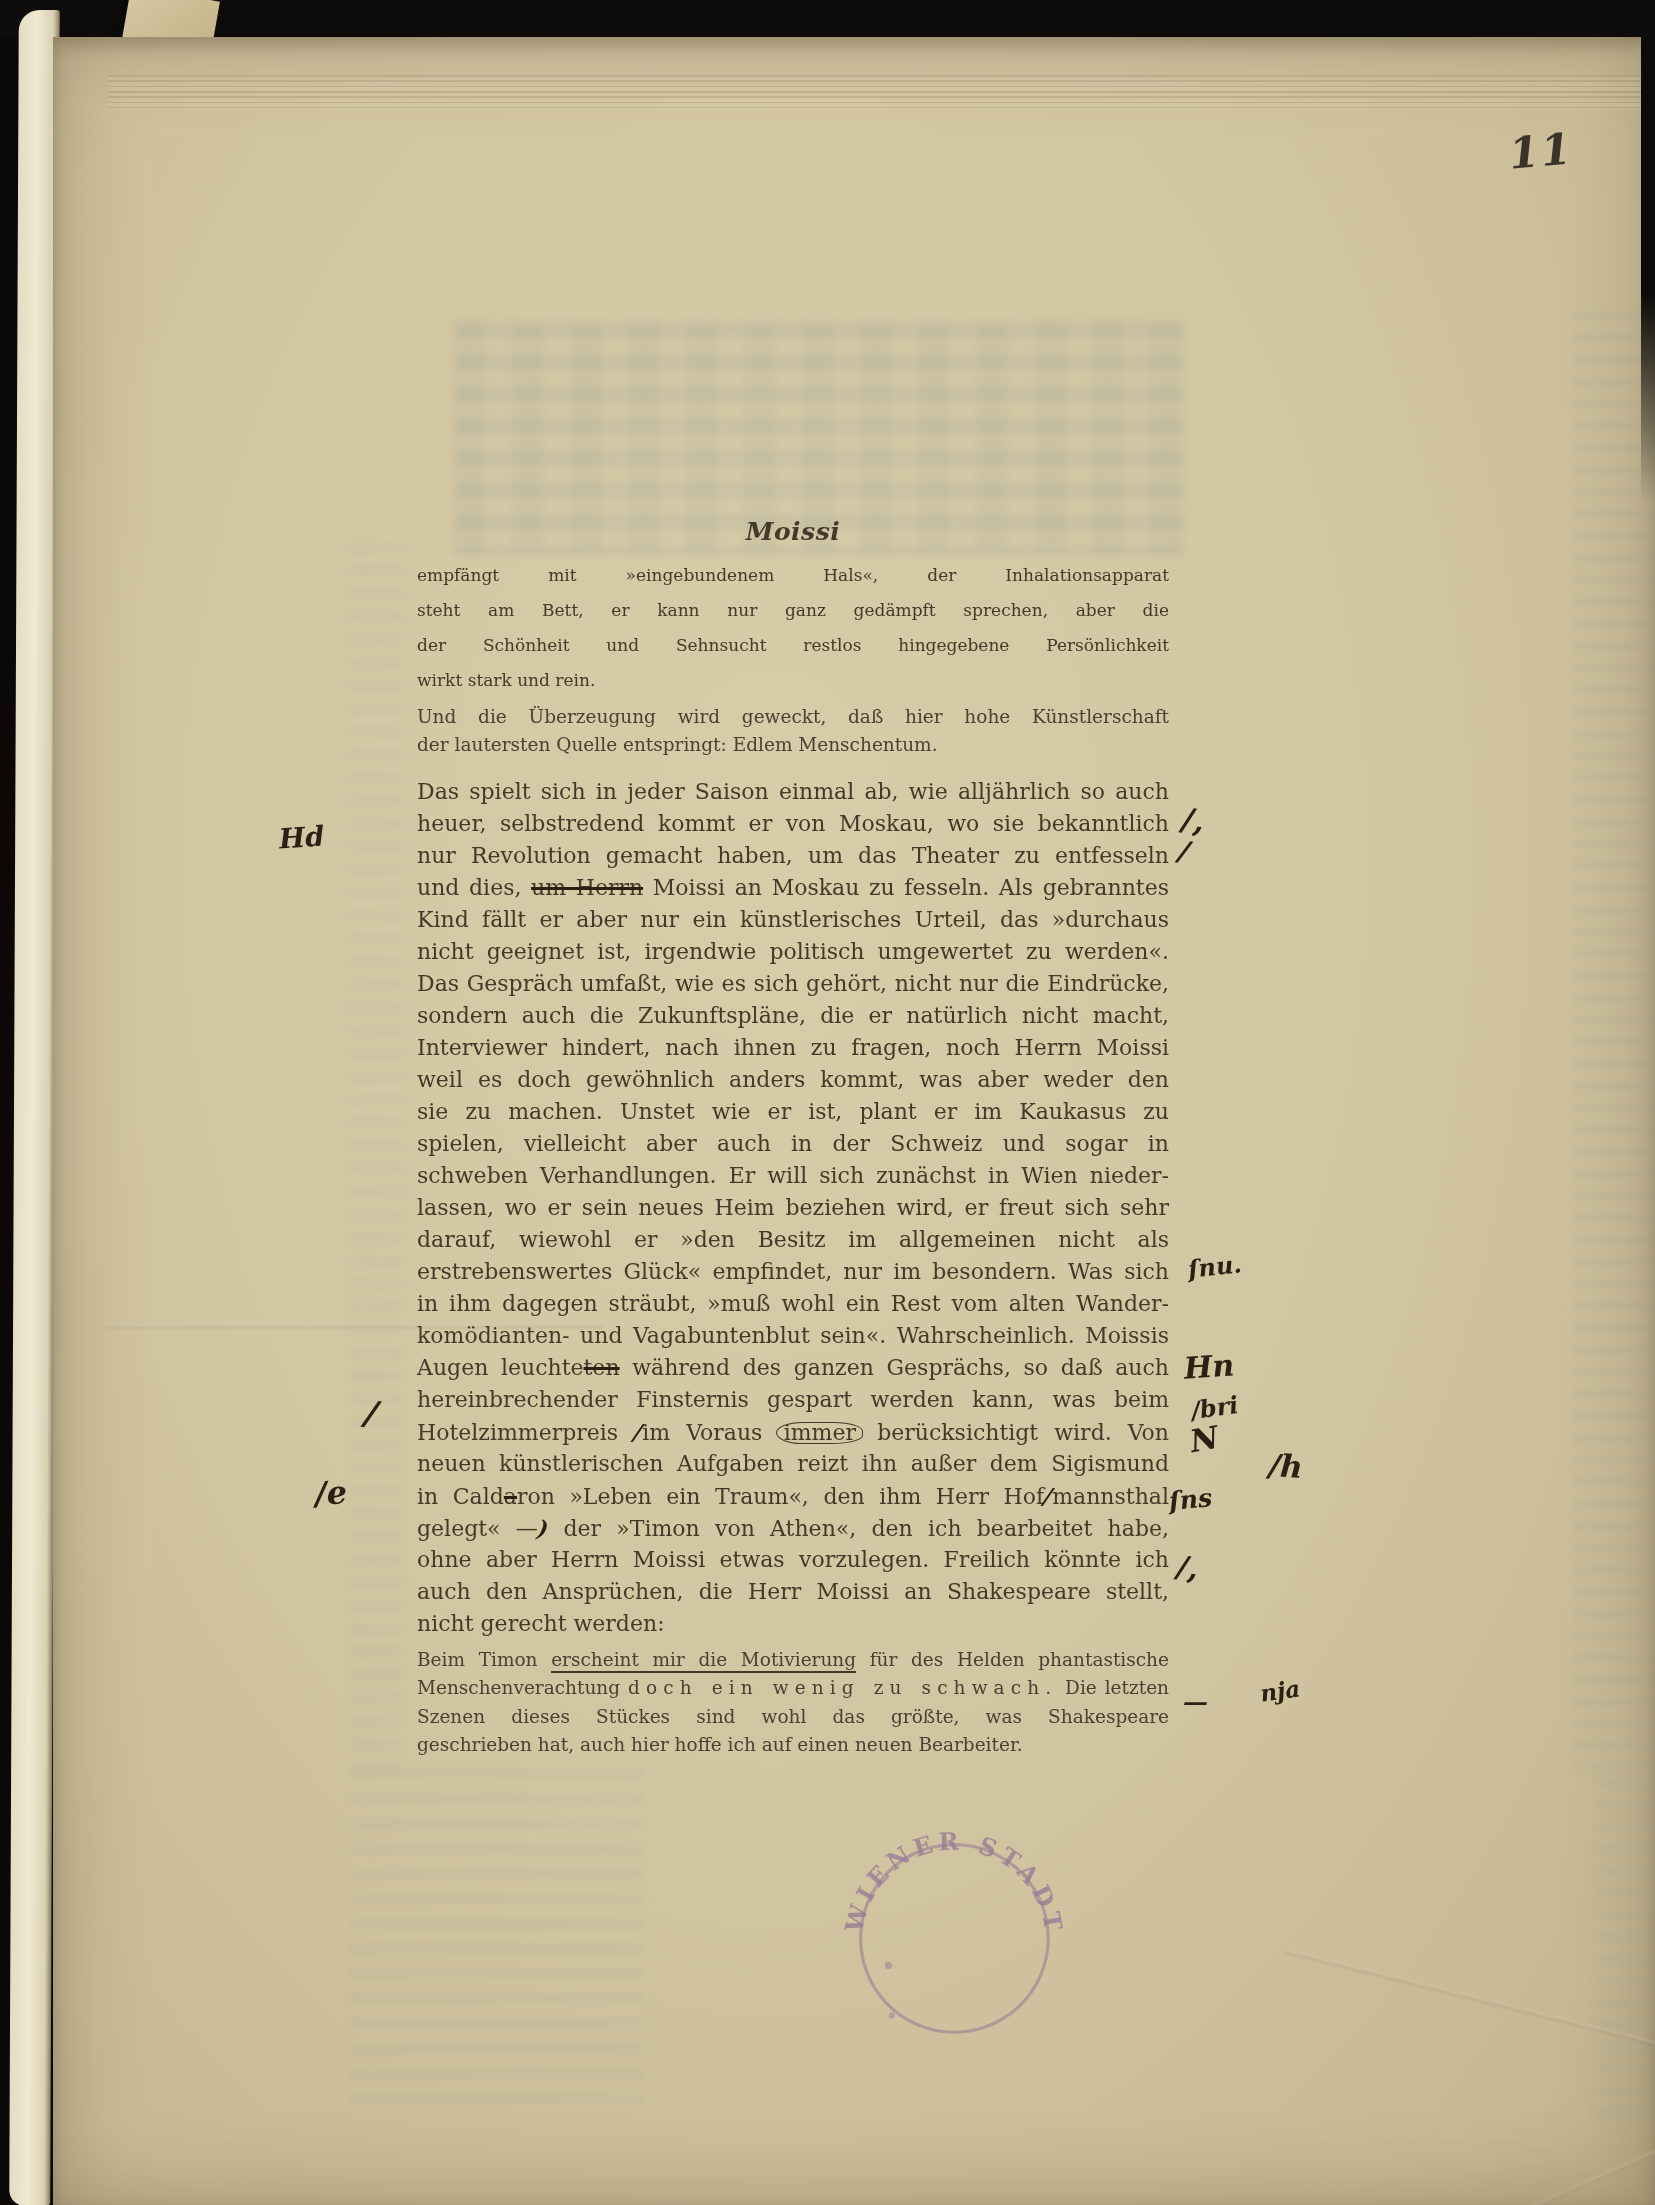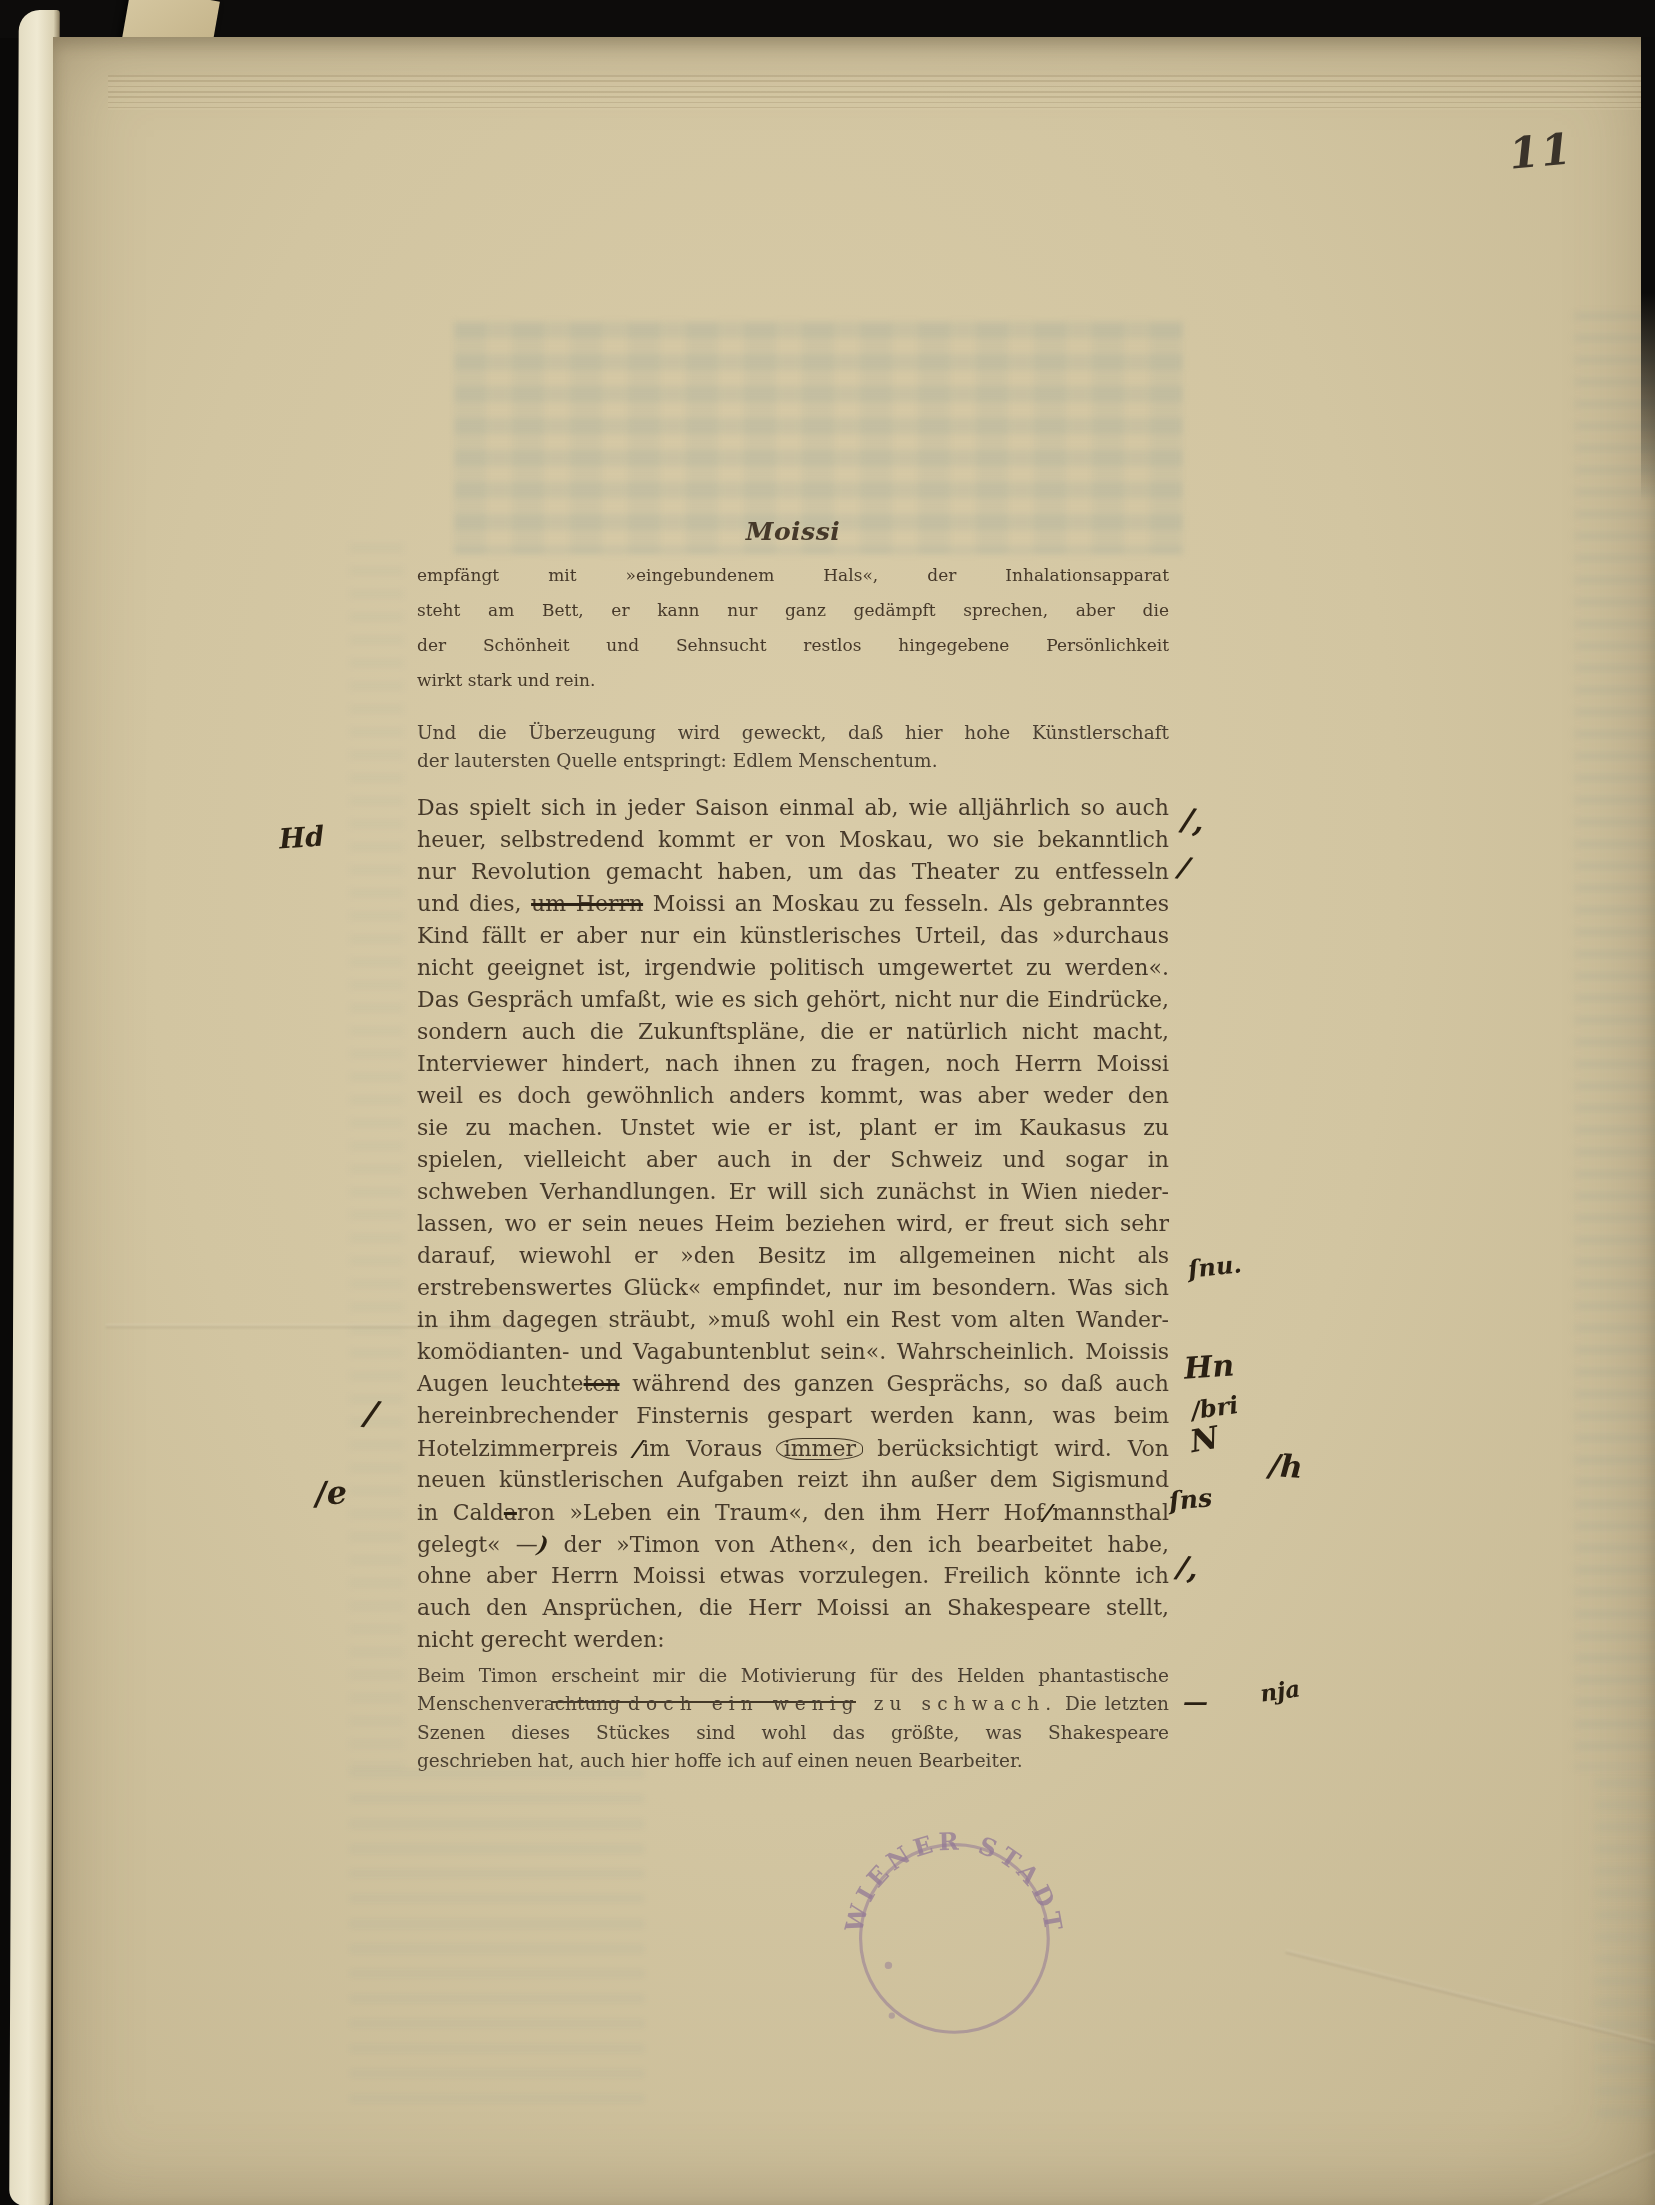--- a/index.html
+++ b/index.html
@@ -47,29 +47,29 @@
   .text-block{position:absolute;left:417px;top:515px;width:752px;color:#46392a;}
   .title{font-size:25px;font-weight:bold;text-align:center;height:38px;line-height:34px;letter-spacing:0.5px;font-style:italic;}
   .para{margin:0;}
   .line{position:relative;text-align:justify;text-align-last:justify;white-space:nowrap;}
   .line.last{text-align-last:left;}
   .p1 .line{height:35px;line-height:35px;font-size:17px;}
   .p3 .line{height:32px;line-height:32px;font-size:22px;}
   .small .line{font-size:18.5px;color:#4b4033;}
   .p2 .line{height:27.5px;line-height:27.5px;}
   .p4 .line{height:28.5px;line-height:28.5px;}
-  .p1{margin-top:5.3px;} .p2{margin-top:21px;} .p3{margin-top:18px;} .p4{margin-top:5.3px;}
+  .p1{margin-top:5.3px;} .p2{margin-top:5px;} .p3{margin-top:18px;} .p4{margin-top:5.3px;}
 
   .struck{text-decoration:line-through;text-decoration-thickness:2.6px;text-decoration-color:#2a2013;}
   .hand{font-style:italic;color:#281f12;font-weight:bold;}
   .hand.inline{display:inline-block;transform:skewX(-10deg);}
   .slash-end{position:absolute;right:-20px;top:-5.3px;font-size:28.5px;transform:rotate(10deg);}
   .circled{display:inline-block;border:1.6px solid rgba(42,32,19,.85);
     border-radius:48% 52% 55% 45% / 75% 65% 60% 80%;padding:0 6.3px;margin:0 -2.1px;line-height:20px;}
-  .hand-underline{border-bottom:2.1px solid rgba(42,32,19,.85);padding-bottom:15px;}
+  .hand-underline{border-bottom:2.1px solid rgba(42,32,19,.85);padding-bottom:1px;}
   .spaced{letter-spacing:.33em;}
 
   
   .mark{position:absolute;font-family:"DejaVu Serif",serif;font-style:italic;font-weight:bold;
         color:#2a2013;white-space:nowrap;}
   .page-number{position:absolute;left:1509px;top:126px;font-size:43px;font-weight:bold;font-style:italic;
         color:#3a332a;transform:rotate(-5deg);letter-spacing:2.1px;}
   .stamp{position:absolute;left:829px;top:1816px;transform:rotate(7deg);opacity:.72;}
 </style>
 </head>

